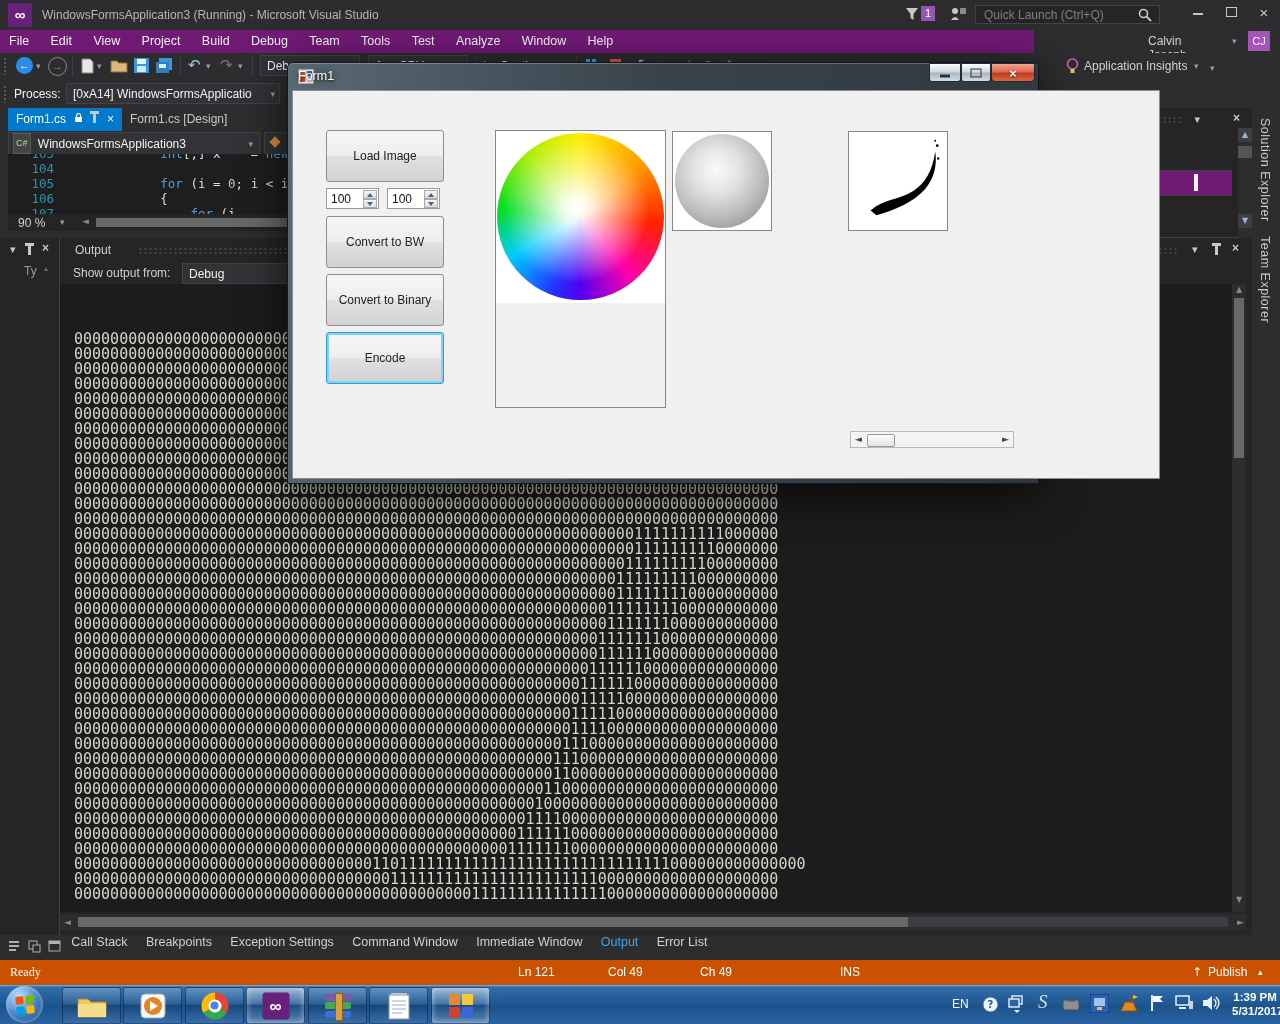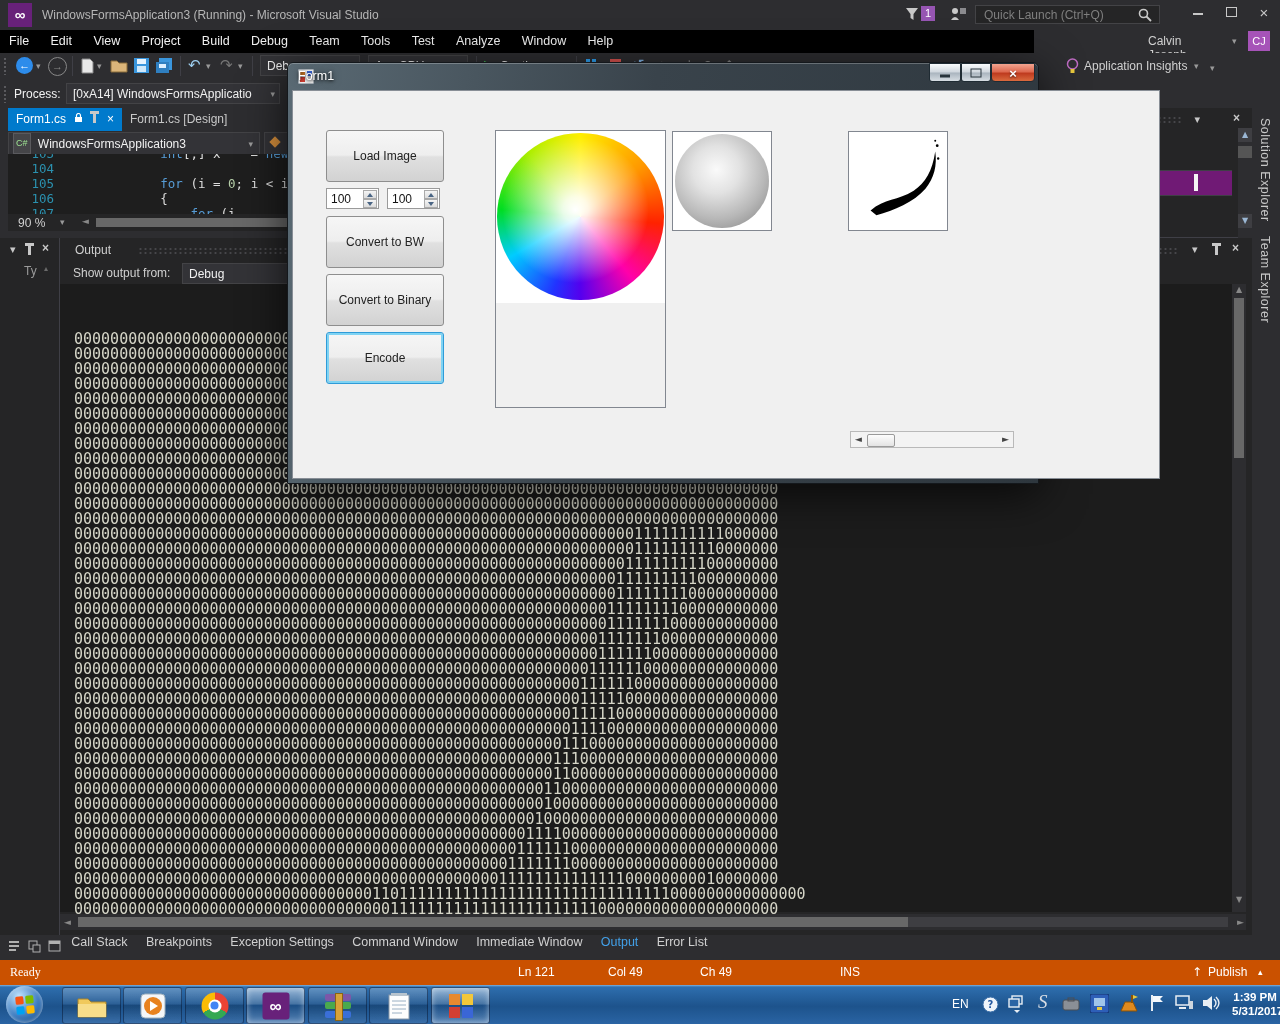--- a/index.html
+++ b/index.html
@@ -14,21 +14,21 @@
   .apptitle{left:42px;top:8px;color:#b6b6b6;font-size:12px;}
   .badge1{background:#9655b2;color:#fff;padding:0 4px;font-size:11px;height:15px;line-height:15px;display:inline-block;}
   #quicklaunch{left:975px;top:5px;width:185px;height:19px;background:#252526;border:1px solid #434346;color:#7f7f7f;
                font-size:12px;line-height:19px;padding-left:8px;box-sizing:border-box;}
   .wbtn{top:0;width:30px;height:26px;text-align:center;color:#c8c8c8;line-height:26px;}
   .minbar{display:inline-block;width:10px;height:2px;background:#c8c8c8;margin-bottom:2px;}
   .maxbox{display:inline-block;width:9px;height:8px;border:1px solid #c8c8c8;}
   .closex{font-size:15px;}
 
   
-  #menubar{left:0;top:30px;width:1034px;height:23px;background:#000000;}
+  #menubar{left:0;top:30px;width:1034px;height:23px;background:#701a75;}
   .menuitem{display:inline-block;padding:4px 9px;color:#f1f1f1;font-size:12.5px;}
   .cjbadge{left:1248px;top:1px;width:22px;height:20px;background:#a653b8;color:#fff;text-align:center;line-height:20px;font-size:11px;}
 
   
   #toolbar1{left:0;top:53px;width:1280px;height:27px;background:#2d2d30;}
   #toolbar2{left:0;top:80px;width:1280px;height:28px;background:#2d2d30;}
   .tsep{top:3px;width:1px;height:20px;background:#3f3f46;}
   .combo{background:#333337;border:1px solid #434346;color:#f1f1f1;height:21px;line-height:20px;box-sizing:border-box;padding:0 6px;font-size:12px;}
   .caret{color:#999;font-size:9px;}
   .dots3{width:4px;height:18px;background-image:radial-gradient(circle,#5a5a5e 1px,transparent 1.2px);background-size:4px 4px;}
@@ -361,26 +361,24 @@
           <div class="out-line">000000000000000000000000000000000000000000000000000000000011111100000000000000</div>
           <div class="out-line">000000000000000000000000000000000000000000000000000000000111111000000000000000</div>
           <div class="out-line">000000000000000000000000000000000000000000000000000000001111110000000000000000</div>
           <div class="out-line">000000000000000000000000000000000000000000000000000000001111100000000000000000</div>
           <div class="out-line">000000000000000000000000000000000000000000000000000000011111000000000000000000</div>
           <div class="out-line">000000000000000000000000000000000000000000000000000000011110000000000000000000</div>
           <div class="out-line">000000000000000000000000000000000000000000000000000000111000000000000000000000</div>
           <div class="out-line">000000000000000000000000000000000000000000000000000001110000000000000000000000</div>
           <div class="out-line">000000000000000000000000000000000000000000000000000001100000000000000000000000</div>
           <div class="out-line">000000000000000000000000000000000000000000000000000011000000000000000000000000</div>
-          <div class="out-line">000000000000000000000000000000000000000000000000000010000000000000000000000000</div>
           <div class="out-line">000000000000000000000000000000000000000000000000000100000000000000000000000000</div>
           <div class="out-line">000000000000000000000000000000000000000000000000001111000000000000000000000000</div>
           <div class="out-line">000000000000000000000000000000000000000000000000011111100000000000000000000000</div>
           <div class="out-line">000000000000000000000000000000000000000000000000111111100000000000000000000000</div>
-          <div class="out-line">000000000000000000000000000000000000000000000001111111111111100000000010000000</div>
           <div class="out-line">000000000000000000000000000000000110111111111111111111111111111111000000000000000</div>
           <div class="out-line">000000000000000000000000000000000001111111111111111111111100000000000000000000</div>
           <div class="out-line">000000000000000000000000000000000000000000001111111111111110000000000000000000</div>
         </div>
     </div>
 
     
     <div class="abs" style="left:1172px;top:46px;width:14px;height:628px;background:#2d2d30;">
       <div class="g" style="height:12px;color:#888;font-size:8px;text-align:center;line-height:12px;">▲</div>
       <div class="sb-thumb" style="margin-top:2px;height:160px;width:10px;margin-left:2px;"></div>

